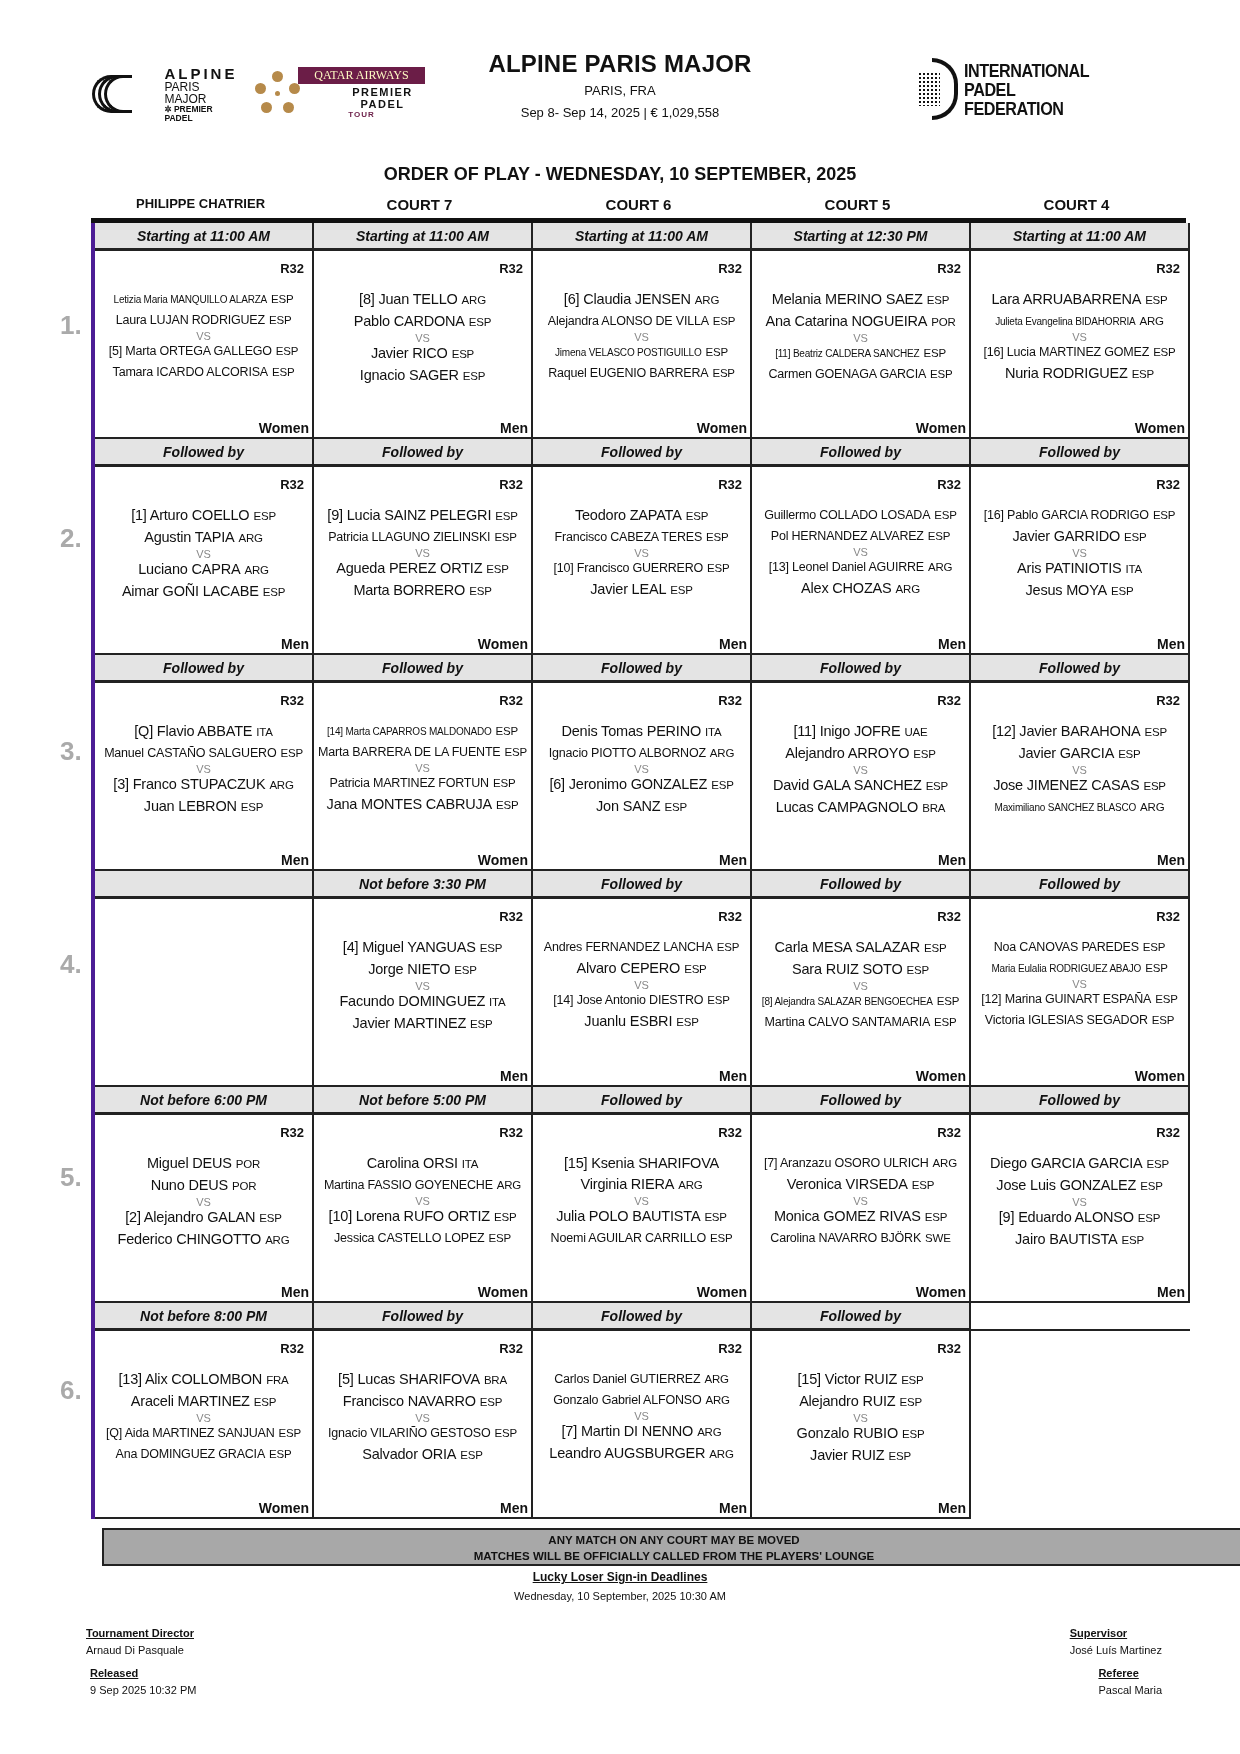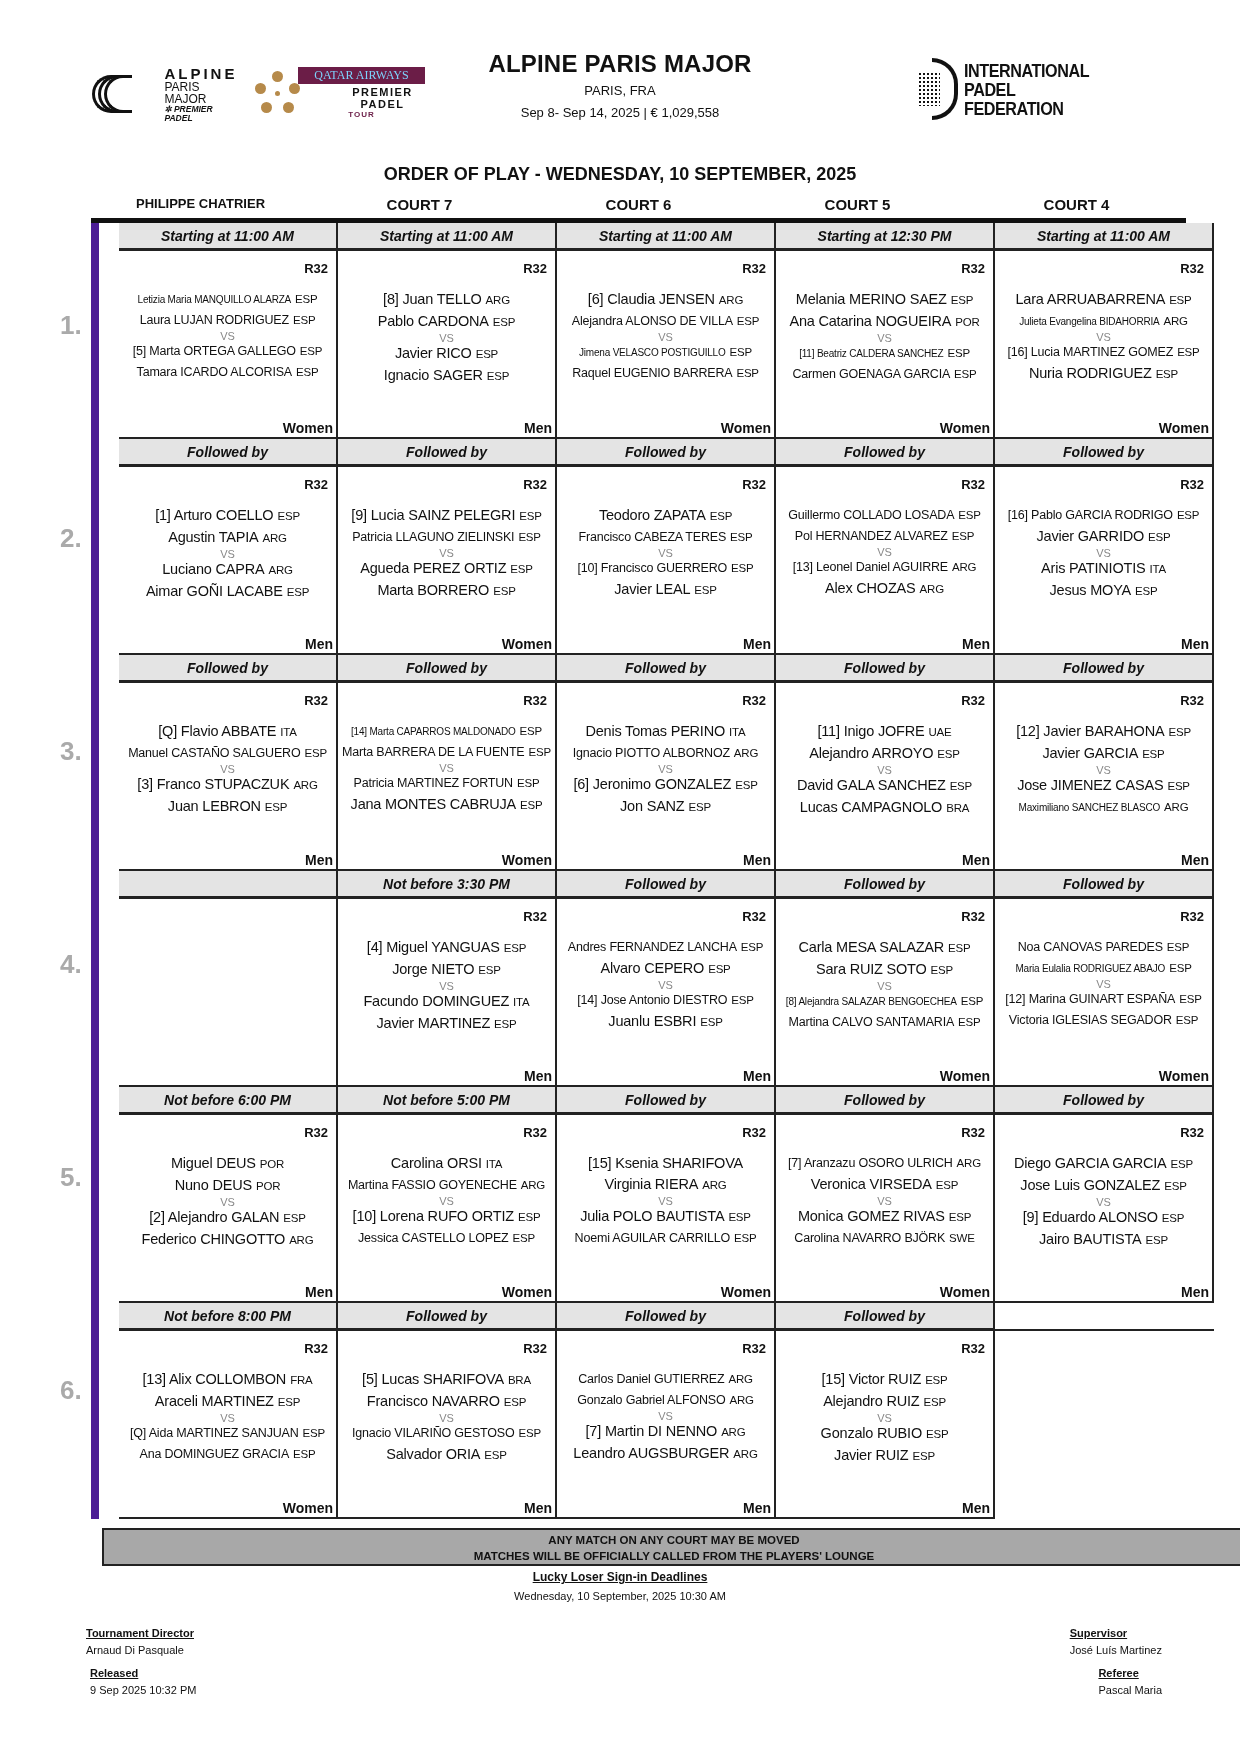--- a/index.html
+++ b/index.html
@@ -6,48 +6,48 @@
   body { width: 1240px; height: 1754px; background: #fff; font-family: "Liberation Sans", sans-serif; color: #111; position: relative; overflow: hidden; }
 
   
   .hdr { position: absolute; top: 50px; left: 0; width: 1240px; height: 90px; }
   .logo-alpine { position: absolute; left: 92px; top: 22px; width: 150px; height: 44px; display: flex; align-items: center; gap: 28px; }
   .logo-alpine .swoosh { width: 44px; height: 40px; position: relative; }
   .logo-alpine .swoosh span { position: absolute; border: 3px solid #111; border-right: none; border-radius: 24px 0 0 24px; height: 38px; }
   .logo-alpine .txt { margin-left: 2px; line-height: 1; }
   .logo-alpine .t1 { font-size: 15px; letter-spacing: 3px; font-weight: bold; }
   .logo-alpine .t2 { font-size: 12px; letter-spacing: 0; }
-  .logo-alpine .t3 { font-size: 8.5px; font-weight: bold; font-style: italic; }
+  .logo-alpine .t3 { font-size: 8.5px; font-weight: bold; }
   .logo-qatar { position: absolute; left: 255px; top: 18px; width: 170px; height: 50px; display: flex; align-items: center; }
   .logo-qatar .flower { width: 44px; height: 44px; position: relative; }
   .logo-qatar .flower i { position: absolute; width: 11px; height: 11px; border-radius: 50%; background: #b68a4a; }
   .logo-qatar .flower b { position: absolute; left: 20px; top: 20px; width: 5px; height: 5px; background: #b68a4a; border-radius: 50%; }
   .logo-qatar .qtxt { margin-left: 6px; text-align: center; }
-  .logo-qatar .qa { background: #6b1d47; color: #7dd3fc; font-family: "Liberation Serif", serif; font-size: 12px; padding: 1px 3px; }
+  .logo-qatar .qa { background: #6b1d47; color: #fef9c3; font-family: "Liberation Serif", serif; font-size: 12px; padding: 1px 3px; }
   .logo-qatar .pp { font-size: 11px; font-weight: bold; letter-spacing: 1.5px; margin-top: 2px; margin-left: 42px; }
   .logo-qatar .tour { font-size: 8px; font-weight: bold; color: #6b1d47; letter-spacing: 1px; }
   .title-block { position: absolute; left: 420px; top: 0; width: 400px; text-align: center; }
   .title-block .t { font-size: 24px; font-weight: bold; letter-spacing: 0.2px; }
   .title-block .c { font-size: 13px; margin-top: 5px; }
   .title-block .d { font-size: 13px; margin-top: 7px; }
   .logo-ipf { position: absolute; left: 910px; top: 8px; display: flex; align-items: center; }
   .logo-ipf .ball { width: 48px; height: 62px; position: relative; }
   .logo-ipf .ball .arc { position: absolute; right: 0; top: 0; width: 26px; height: 62px; border: 4px solid #111; border-left: none; border-radius: 0 31px 31px 0; }
   .logo-ipf .ball .dots { position: absolute; left: 8px; top: 14px; width: 22px; height: 34px; background-image: radial-gradient(circle, #111 1.3px, transparent 1.5px); background-size: 4px 4px; }
   .logo-ipf .ptxt { font-size: 19px; font-weight: bold; line-height: 19px; margin-left: 6px; letter-spacing: -0.5px; transform: scaleX(0.85); transform-origin: left; }
 
   .oop { position: absolute; top: 164px; left: 0; width: 1240px; text-align: center; font-size: 18px; font-weight: bold; }
 
   
   .grid { position: absolute; left: 91px; top: 196px; width: 1095px; }
   .court-head { display: flex; height: 22px; }
   .court-head div { flex: 1; text-align: center; font-size: 15px; font-weight: bold; }
   .court-head div.small { font-size: 13px; }
   .topbar { height: 5px; background: #111; }
-  .row { display: flex; border-left: 8px solid #4c1d95; padding-left: 20px; }
+  .row { display: flex; border-left: 4px solid #4c1d95; }
   .slot-row .cell { height: 28px; background: #e4e4e4; border-right: 2px solid #222; border-bottom: 3px solid #222; display: flex; align-items: center; justify-content: center; font-size: 14px; font-weight: bold; font-style: italic; }
   .match-row .cell { height: 188px; border-right: 2px solid #222; border-bottom: 2px solid #222; position: relative; text-align: center; }
   .cell { width: 219px; flex: none; }
   .cell.blank { background: #fff !important; border: none !important; }
   .cell.blank-top { background: #fff !important; border-right: none !important; border-bottom: 2px solid #222 !important; }
   .rnd { position: absolute; right: 8px; top: 10px; font-size: 13px; font-weight: bold; }
   .cat { position: absolute; right: 3px; bottom: 1px; font-size: 14px; font-weight: bold; }
   .players { position: absolute; left: 0; right: 0; top: 38px; }
   .pl { font-size: 14.5px; line-height: 21px; white-space: nowrap; letter-spacing: -0.2px; }
   .pl.s { font-size: 12.5px; }

